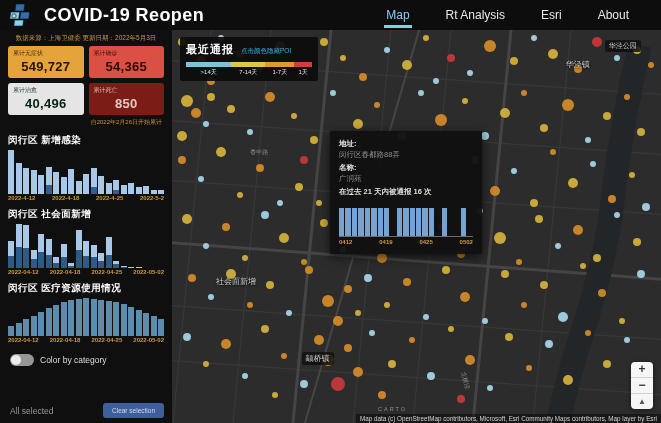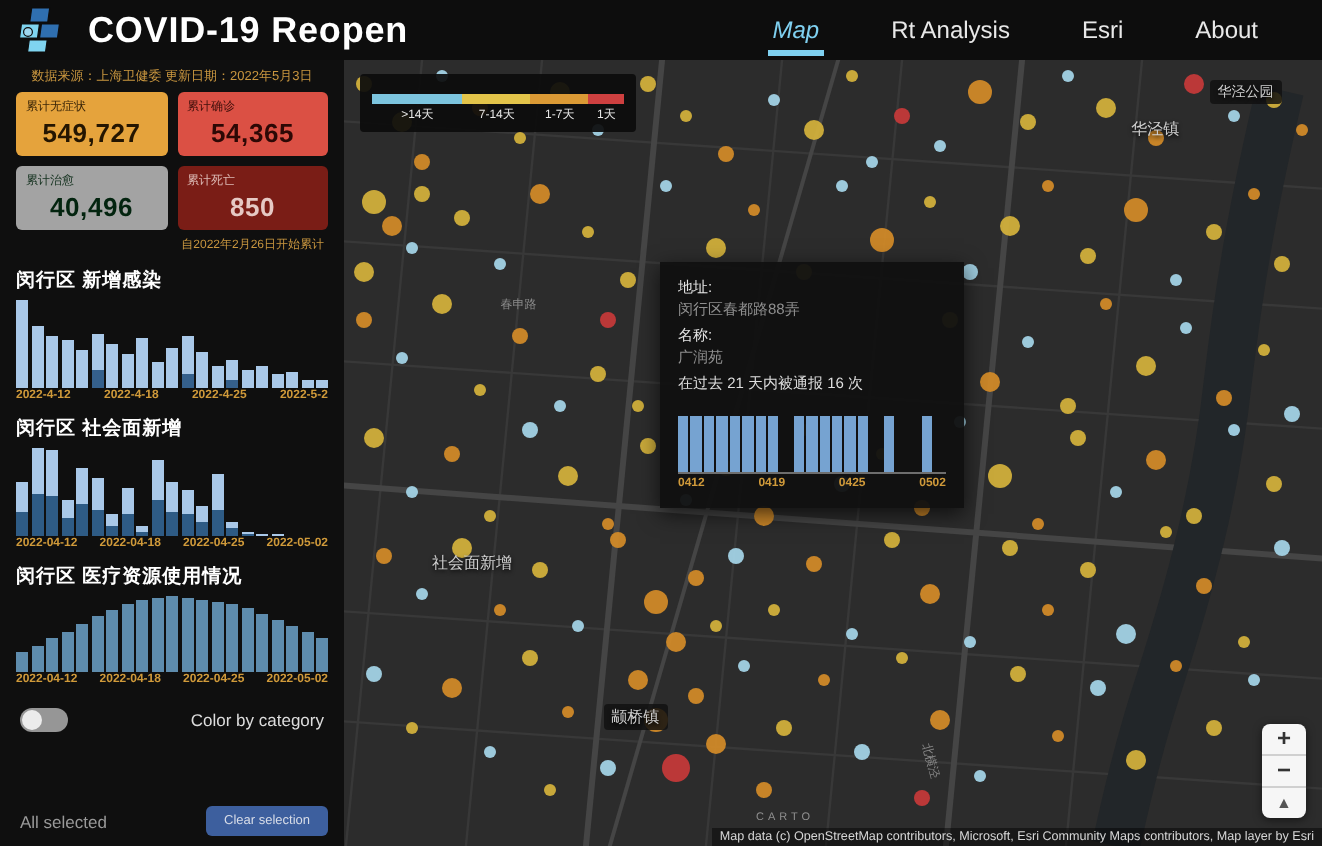--- a/index.html
+++ b/index.html
@@ -4,39 +4,39 @@
 <style>
   html,body{margin:0;padding:0;width:661px;height:423px;overflow:hidden;background:#0f0f0f;
     font-family:"Liberation Sans","DejaVu Sans",sans-serif;}
   .app{position:relative;width:661px;height:423px;}
   
   .header{position:absolute;top:0;left:0;right:0;height:30px;background:#0d0d0d;display:flex;align-items:center;z-index:30;}
   .logo{margin-left:8px;display:flex;}
   .title{font-size:18px;font-weight:bold;color:#fff;margin:0 0 0 10px;letter-spacing:.4px;}
   .nav{margin-left:auto;display:flex;gap:32px;margin-right:30px;}
   .nav-item{font-size:12px;color:#e8e8e8;cursor:pointer;padding:6px 2px;text-decoration:none;}
-  .nav-item.active{color:#7fd0f0;border-bottom:3px solid #7fd0f0;padding-bottom:3px;font-style:italic;}
+  .nav-item.active{color:#7fd0f0;border-bottom:3px solid #7fd0f0;padding-bottom:3px;}
   
   .sidebar{position:absolute;top:30px;left:0;width:172px;bottom:0;background:#0f0f0f;z-index:20;}
   .meta{color:#c9963f;font-size:6.5px;text-align:center;margin:4px 2px 2px;white-space:nowrap;overflow:hidden;}
   .cards{display:grid;grid-template-columns:1fr 1fr;gap:5px;margin:3px 8px 0;}
   .card{border-radius:3px;padding:3px 5px 4px;}
   .card-label{font-size:6px;opacity:.9;}
   .card-value{font-size:13px;font-weight:bold;text-align:center;margin-top:1px;letter-spacing:.3px;}
   .note{color:#c9963f;font-size:6px;text-align:right;margin:3px 10px 0;}
   .search{margin:6px 10px 0;border-bottom:1px solid #5c5c5c;display:flex;align-items:center;height:18px;}
   .search input{flex:1;background:transparent;border:none;outline:none;color:#ddd;font-size:9px;}
   .search input::placeholder{color:#9a9a9a;}
   .chart-block{margin:7px 8px 0;}
   .chart-title{color:#fff;font-size:9.5px;font-weight:bold;letter-spacing:.5px;margin-bottom:3px;}
   .bars{display:flex;align-items:flex-end;gap:1.5px;}
   .bars .bar{flex:1;position:relative;}
   .bars .bar .seg{position:absolute;bottom:0;left:0;right:0;}
   .ticks{display:flex;justify-content:space-between;font-size:6px;color:#d09a3a;font-weight:bold;margin-top:1px;}
-  .toggle-row{margin:11px 10px 0;display:flex;align-items:center;gap:6px;justify-content:space-between;}
+  .toggle-row{margin:11px 10px 0;display:flex;align-items:center;gap:6px;}
   .toggle{width:24px;height:12px;border-radius:6px;background:#969696;position:relative;cursor:pointer;}
   .toggle .knob{position:absolute;left:1px;top:1px;width:10px;height:10px;border-radius:50%;background:#ececec;}
   .toggle-label{color:#ddd;font-size:8.5px;}
   .section-title{color:#eee;font-size:11px;margin:17px 10px 0;letter-spacing:.5px;}
   .sidebar-footer{position:absolute;bottom:5px;left:10px;right:8px;display:flex;justify-content:space-between;align-items:center;}
   .all-selected{color:#999;font-size:8.5px;}
   .clear-btn{background:#3d5f9e;color:#d8dde8;font-size:6.5px;padding:4px 9px;border-radius:3px;border:none;cursor:pointer;}
   
   .map{position:absolute;left:172px;top:30px;right:0;bottom:0;background:#2c2c2c;overflow:hidden;}
   .map svg.roads{position:absolute;inset:0;width:100%;height:100%;}
@@ -47,23 +47,23 @@
   
   .legend-card{position:absolute;left:8px;top:7px;width:126px;background:rgba(12,12,12,.93);border-radius:2px;padding:5px 6px 4px;z-index:10;}
   .legend-head{display:flex;align-items:baseline;}
   .legend-title{color:#fff;font-size:11px;font-weight:bold;letter-spacing:1px;}
   .legend-hint{color:#3fa9dc;font-size:6.5px;margin-left:7px;cursor:pointer;}
   .legend-bar{display:flex;height:5px;margin-top:5px;}
   .legend-labels{display:flex;margin-top:1px;}
   .legend-labels span{font-size:6px;color:#e8e8e8;text-align:center;}
   
   .tooltip{position:absolute;left:158px;top:101px;width:134px;background:rgba(17,17,17,.96);box-shadow:0 3px 10px rgba(0,0,0,.65);padding:8px 9px 9px;z-index:11;}
-  .tt-label{color:#e4e4e4;font-size:7.5px;font-weight:normal;margin-bottom:1px;}
+  .tt-label{color:#e4e4e4;font-size:7.5px;font-weight:bold;margin-bottom:1px;}
   .tt-value{color:#8f8f8f;font-size:7.5px;margin-bottom:3px;}
-  .tt-summary{color:#dedede;font-size:7.5px;font-weight:normal;margin-top:2px;}
+  .tt-summary{color:#dedede;font-size:7.5px;font-weight:bold;margin-top:2px;}
   .mini-bars{height:30px;display:flex;align-items:flex-end;gap:1px;margin-top:9px;border-bottom:1px solid #6e6e6e;}
   .mini-bars div{flex:1;}
   .mini-ticks{display:flex;justify-content:space-between;font-size:6px;color:#d09a3a;font-weight:bold;margin-top:2px;}
   
   .zoom-ctl{position:absolute;right:8px;bottom:14px;width:22px;background:#f6f6f6;border-radius:4px;box-shadow:0 1px 4px rgba(0,0,0,.5);z-index:10;overflow:hidden;}
   .zoom-btn{height:15px;line-height:15px;text-align:center;color:#333;font-size:12px;font-weight:bold;cursor:pointer;border-bottom:1px solid #d0d0d0;}
   .zoom-btn:last-child{border-bottom:none;font-size:8px;color:#555;}
   .attribution{position:absolute;right:0;bottom:0;background:rgba(0,0,0,.45);color:#d6d6d6;font-size:6.3px;padding:1px 4px;white-space:nowrap;z-index:9;}
   .carto{position:absolute;left:206px;bottom:11px;color:#8f8f8f;font-size:5.5px;letter-spacing:2px;z-index:9;}
 </style>
@@ -97,21 +97,21 @@
     <div class="meta">数据来源：上海卫健委  更新日期：2022年5月3日</div>
     <div class="cards" id="cards">
         <div class="card" style="background: rgb(229, 163, 60);">
           <div class="card-label" style="color: rgb(36, 21, 1);">累计无症状</div>
           <div class="card-value" style="color: rgb(36, 21, 1);">549,727</div>
         </div>
         <div class="card" style="background: rgb(219, 80, 68);">
           <div class="card-label" style="color: rgb(45, 8, 5);">累计确诊</div>
           <div class="card-value" style="color: rgb(45, 8, 5);">54,365</div>
         </div>
-        <div class="card" style="background: #a3a3a3;">
+        <div class="card" style="background: #e5e5e5;">
           <div class="card-label" style="color: rgb(3, 36, 15);">累计治愈</div>
           <div class="card-value" style="color: rgb(3, 36, 15);">40,496</div>
         </div>
         <div class="card" style="background: rgb(122, 29, 22);">
           <div class="card-label" style="color: rgb(230, 201, 196);">累计死亡</div>
           <div class="card-value" style="color: rgb(230, 201, 196);">850</div>
         </div>
       </div>
     <div class="note">自2022年2月26日开始累计</div>
 
@@ -447,20 +447,24 @@
     <div id="map-labels">
         <span class="map-label pill" style="left: 88.5%; top: 2.5%; font-size: 7px;">华泾公园</span>
         <span class="map-label" style="left: 80.5%; top: 7.5%; font-size: 8px;">华泾镇</span>
         <span class="map-label" style="left: 9%; top: 62.5%; font-size: 8px;">社会面新增</span>
         <span class="map-label pill" style="left: 26.5%; top: 82%; font-size: 8px;">颛桥镇</span>
         <span class="map-label dim" style="left: 16%; top: 30%; font-size: 6px;">春申路</span>
         <span class="map-label dim" style="left: 58%; top: 88%; font-size: 6px; transform: rotate(75deg);">北横泾</span>
       </div>
 
     <div class="legend-card">
+      <div class="legend-head">
+        <span class="legend-title">最近通报</span>
+        <span class="legend-hint">点击颜色隐藏POI</span>
+      </div>
       <div class="legend-bar" id="legend-bar">
           <span style="background: rgb(124, 196, 222); width: 36%;"></span>
           <span style="background: rgb(227, 196, 74); width: 27%;"></span>
           <span style="background: rgb(219, 154, 53); width: 23%;"></span>
           <span style="background: rgb(206, 64, 64); width: 14%;"></span>
         </div>
       <div class="legend-labels" id="legend-labels">
           <span style="width: 36%;">&gt;14天</span>
           <span style="width: 27%;">7-14天</span>
           <span style="width: 23%;">1-7天</span>

